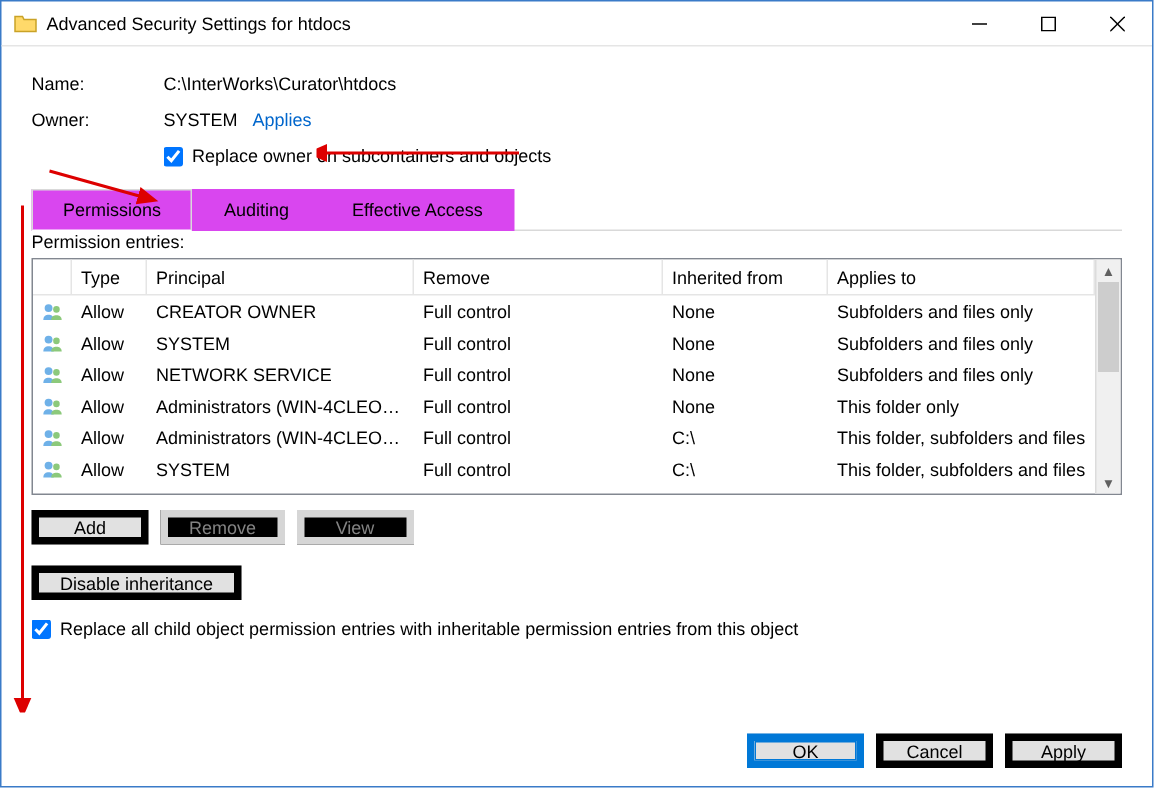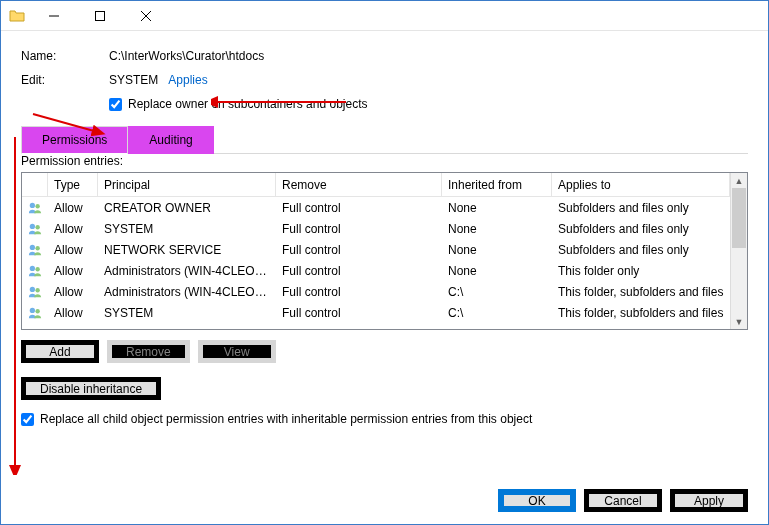--- a/index.html
+++ b/index.html
@@ -51,20 +51,21 @@
 </head>
 <body>
 
 <div class="window">
   <div class="titlebar">
     <span class="icon">
       <svg viewBox="0 0 16 16" width="16" height="16">
           <path fill="#ffd96a" stroke="#c9a227" d="M1 3h5l1 2h8v8H1z"></path>
         </svg>
     </span>
+    <span class="title">Advanced Security Settings for htdocs</span>
     <div class="winbtns">
       <div class="winbtn">
           <svg width="10" height="10">
             <line x1="0" y1="5" x2="10" y2="5" stroke="#000"></line>
           </svg>
         </div>
       <div class="winbtn">
           <svg width="10" height="10">
             <rect x="0.5" y="0.5" width="9" height="9" fill="none" stroke="#000"></rect>
           </svg>
@@ -78,32 +79,33 @@
     </div>
   </div>
 
   <div class="content">
 
     <div class="row">
       <span class="lab">Name:</span>
       <span>C:\InterWorks\Curator\htdocs</span>
     </div>
     <div class="row">
-      <span class="lab">Edit:</span>
+      <span class="lab">Owner:</span>
       <span>SYSTEM</span>
       <span class="link">Applies</span>
     </div>
     <label class="chkline">
       <input type="checkbox" checked="" style="">
       <span>Replace owner on subcontainers and objects</span>
     </label>
 
     <div class="tabs">
       <div class="tab active">Permissions</div>
       <div class="tab">Auditing</div>
+      <div class="tab">Effective Access</div>
     </div>
 
     <div class="entries-lbl">Permission entries:</div>
 
     <div class="grid-wrap">
       <div class="grid">
         <div class="ghead">
           <div class="gc c0"></div>
           <div class="gc c1">Type</div>
           <div class="gc c2">Principal</div>

